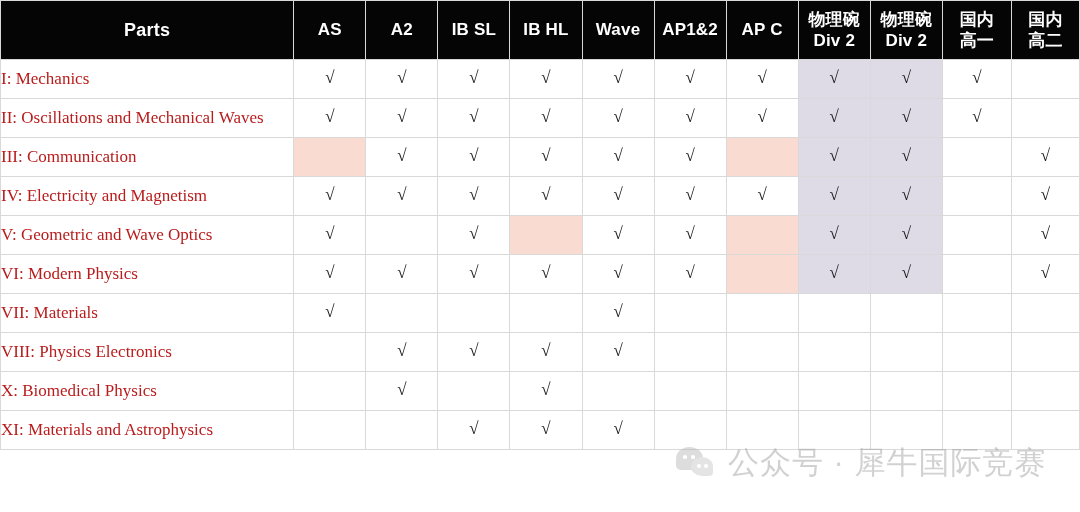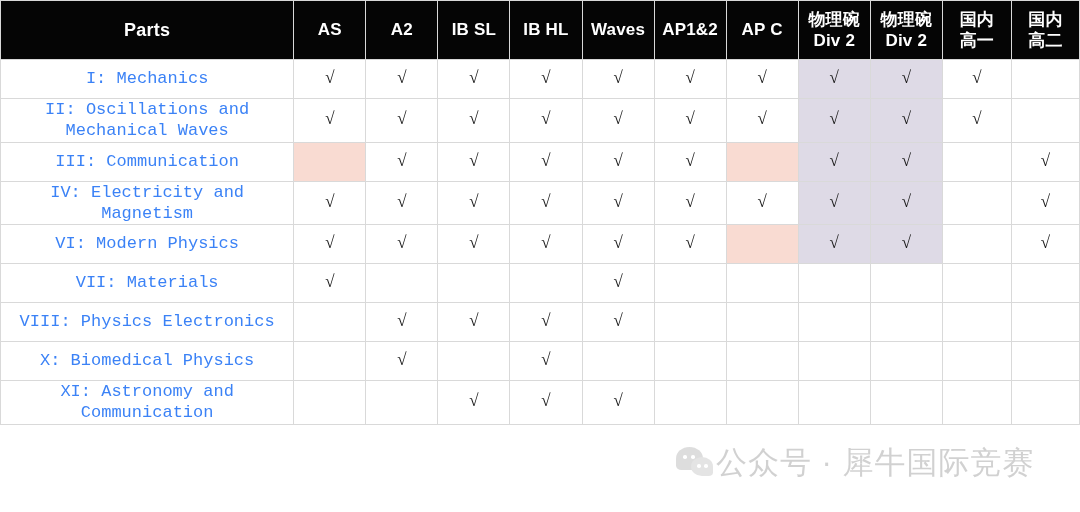--- a/index.html
+++ b/index.html
@@ -53,24 +53,24 @@
   thead th .hline {
     display: block;
   }
   
   tbody td {
     height: 38px;
     vertical-align: middle;
     background: transparent;
   }
   td.part-label {
-    font-family: Liberation Mono, monospace;
+    font-family: Liberation Serif, serif;
     font-size: 17px;
-    color: #3b82f6;
-    text-align: center;
+    color: #b91c1c;
+    text-align: left;
     padding: 4px 10px 4px 12px;
     line-height: 1.25;
     white-space: normal;
   }
   td.mark {
     text-align: center;
     font-family: "Liberation Serif", serif;
     font-size: 17px;
     color: #1a1a1a;
   }
@@ -84,20 +84,21 @@
   td.hl-pink  { background: #f9dbd2 !important; }
   td.hl-lav   { background: #dedae6 !important; }
 
   
   #watermark {
     position: absolute;
     left: 676px;
     top: 442px;
     display: flex;
     align-items: center;
+    gap: 12px;
     pointer-events: none;
     opacity: 0.45;
   }
   #watermark .wm-text {
     font-family: "Liberation Sans", sans-serif;
     font-size: 31px;
     color: #9b9b9b;
     letter-spacing: 1px;
     white-space: nowrap;
   }
@@ -162,21 +163,21 @@
           <th>
             <span class="hline">A2</span>
           </th>
           <th>
             <span class="hline">IB SL</span>
           </th>
           <th>
             <span class="hline">IB HL</span>
           </th>
           <th>
-            <span class="hline">Waves</span>
+            <span class="hline">Wave</span>
           </th>
           <th>
             <span class="hline">AP1&amp;2</span>
           </th>
           <th>
             <span class="hline">AP C</span>
           </th>
           <th>
             <span class="hline">物理碗</span>
             <span class="hline">Div 2</span>
@@ -246,20 +247,34 @@
           <td class="mark"><span class="tick">√</span></td>
           <td class="mark"><span class="tick">√</span></td>
           <td class="mark"><span class="tick">√</span></td>
           <td class="mark"><span class="tick">√</span></td>
           <td class="mark hl-lav"><span class="tick">√</span></td>
           <td class="mark hl-lav"><span class="tick">√</span></td>
           <td class="mark"></td>
           <td class="mark"><span class="tick">√</span></td>
         </tr>
         <tr>
+          <td class="part-label">V: Geometric and Wave Optics</td>
+          <td class="mark"><span class="tick">√</span></td>
+          <td class="mark"></td>
+          <td class="mark"><span class="tick">√</span></td>
+          <td class="mark hl-pink"></td>
+          <td class="mark"><span class="tick">√</span></td>
+          <td class="mark"><span class="tick">√</span></td>
+          <td class="mark hl-pink"></td>
+          <td class="mark hl-lav"><span class="tick">√</span></td>
+          <td class="mark hl-lav"><span class="tick">√</span></td>
+          <td class="mark"></td>
+          <td class="mark"><span class="tick">√</span></td>
+        </tr>
+        <tr>
           <td class="part-label">VI: Modern Physics</td>
           <td class="mark"><span class="tick">√</span></td>
           <td class="mark"><span class="tick">√</span></td>
           <td class="mark"><span class="tick">√</span></td>
           <td class="mark"><span class="tick">√</span></td>
           <td class="mark"><span class="tick">√</span></td>
           <td class="mark"><span class="tick">√</span></td>
           <td class="mark hl-pink"></td>
           <td class="mark hl-lav"><span class="tick">√</span></td>
           <td class="mark hl-lav"><span class="tick">√</span></td>
@@ -302,21 +317,21 @@
           <td class="mark"><span class="tick">√</span></td>
           <td class="mark"></td>
           <td class="mark"></td>
           <td class="mark"></td>
           <td class="mark"></td>
           <td class="mark"></td>
           <td class="mark"></td>
           <td class="mark"></td>
         </tr>
         <tr>
-          <td class="part-label">XI: Astronomy and Communication</td>
+          <td class="part-label">XI: Materials and Astrophysics</td>
           <td class="mark"></td>
           <td class="mark"></td>
           <td class="mark"><span class="tick">√</span></td>
           <td class="mark"><span class="tick">√</span></td>
           <td class="mark"><span class="tick">√</span></td>
           <td class="mark"></td>
           <td class="mark"></td>
           <td class="mark"></td>
           <td class="mark"></td>
           <td class="mark"></td>

